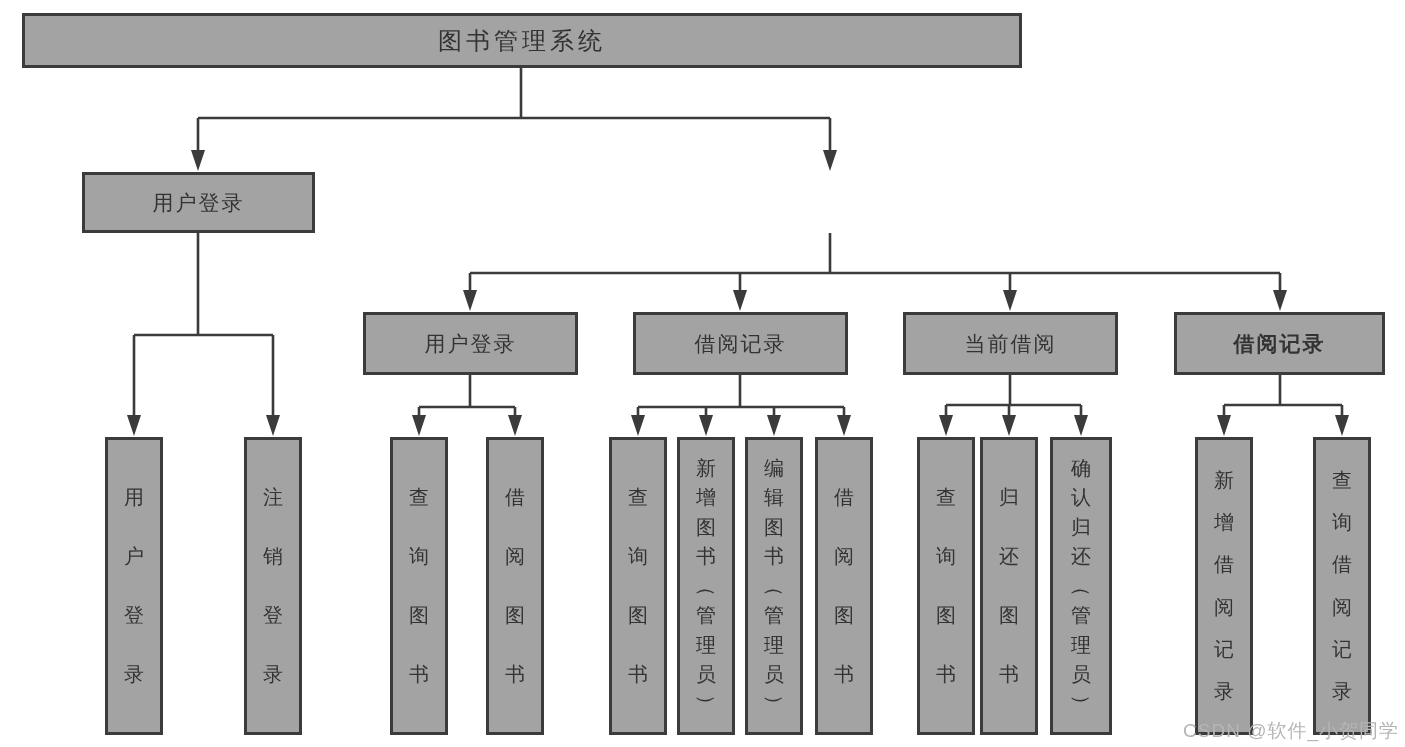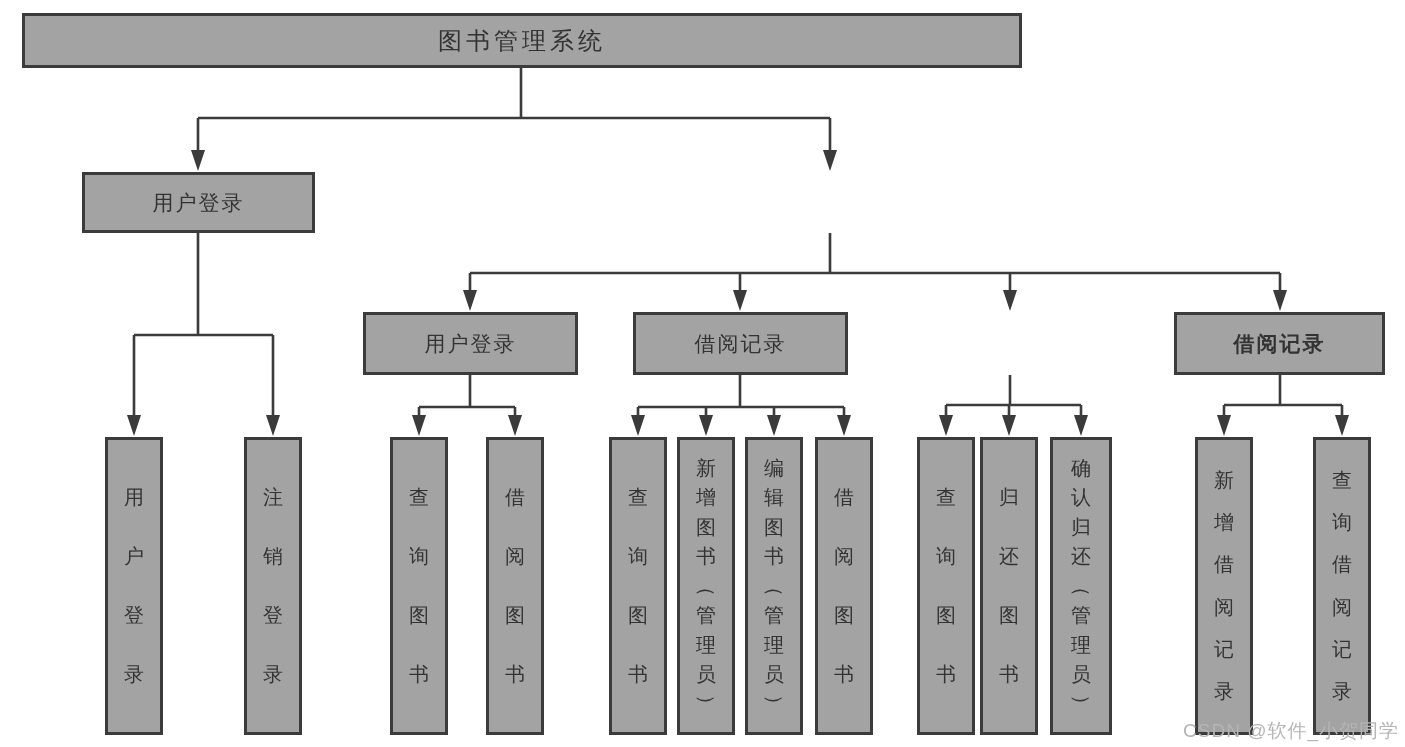--- a/index.html
+++ b/index.html
@@ -122,20 +122,23 @@
   <div class="box" style="left:82px; top:172px; width:233px; height:61px;">
     <span class="h-label">用户登录</span>
   </div>
 
   <div class="box" style="left:363px; top:312px; width:215px; height:63px;">
     <span class="h-label">用户登录</span>
   </div>
   <div class="box" style="left:633px; top:312px; width:215px; height:63px;">
     <span class="h-label">借阅记录</span>
   </div>
+  <div class="box" style="left:903px; top:312px; width:215px; height:63px;">
+    <span class="h-label">当前借阅</span>
+  </div>
   <div class="box" style="left:1174px; top:312px; width:211px; height:63px;font-weight:bold;">
     <span class="h-label">借阅记录</span>
   </div>
 
   <div class="box leaf" style="left:105px;">
     <div class="v-label">
         <div class="v-char">用</div>
         <div class="v-char">户</div>
         <div class="v-char">登</div>
         <div class="v-char">录</div>

